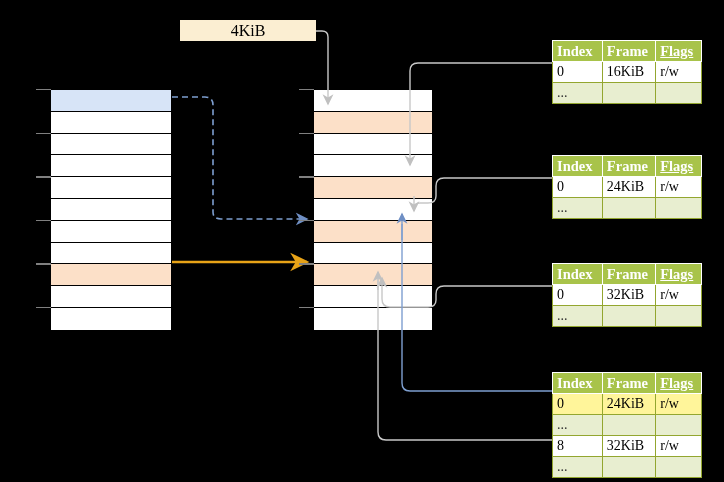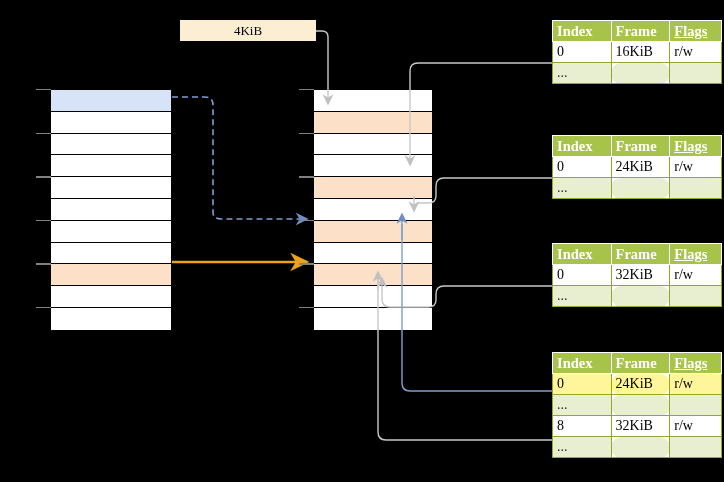--- a/index.html
+++ b/index.html
@@ -18,21 +18,21 @@
 
   
   .abs { position: absolute; }
 
   
   .kib-box {
     left: 180px; top: 20px;
     width: 136px; height: 21px;
     background: #fbeed2;
     color: #000000;
-    font-size: 13px;
+    font-size: 16px;
     line-height: 21px;
     text-align: center;
   }
 
   
   .col {
     border: 1.6px solid #000000;
     box-sizing: border-box;
     background: #ffffff;
   }
@@ -54,43 +54,44 @@
   
   .tick {
     height: 1.4px;
     background: #808080;
   }
 
   
   .ptable {
     border-collapse: collapse;
     position: absolute;
-    width: 170px;
+    width: 150px;
     font-size: 14px;
     color: #000000;
     background: #ffffff;
+    margin-top: 20px;
   }
   .ptable td, .ptable th {
     border: 1.1px solid #93a62f;
     padding: 1px 4px;
     height: 21px;
     box-sizing: border-box;
     text-align: left;
     font-weight: normal;
     white-space: nowrap;
   }
   .ptable th {
     background: #a8c34a;
     color: #ffffff;
     font-weight: bold;
     border-color: #ffffff;
     font-size: 14.5px;
   }
   .ptable td.c-index { width: 59px; }
-  .ptable td.c-frame { width: 59px; border-radius: 10px; }
+  .ptable td.c-frame { width: 59px; }
   .ptable td.c-flags { width: 52px; }
   .ptable th.c-index { width: 59px; }
   .ptable th.c-frame { width: 59px; }
   .ptable th.c-flags { width: 52px; text-decoration: underline; }
   .ptable tr.ellipsis td { background: #e8eed0; color: #333333; }
   .ptable tr.datarow td { background: #ffffff; }
   .hl { background: #fff59a !important; }
 
   #ptable-1 { left: 552px; top: 20px; }
   #ptable-2 { left: 552px; top: 135px; }

